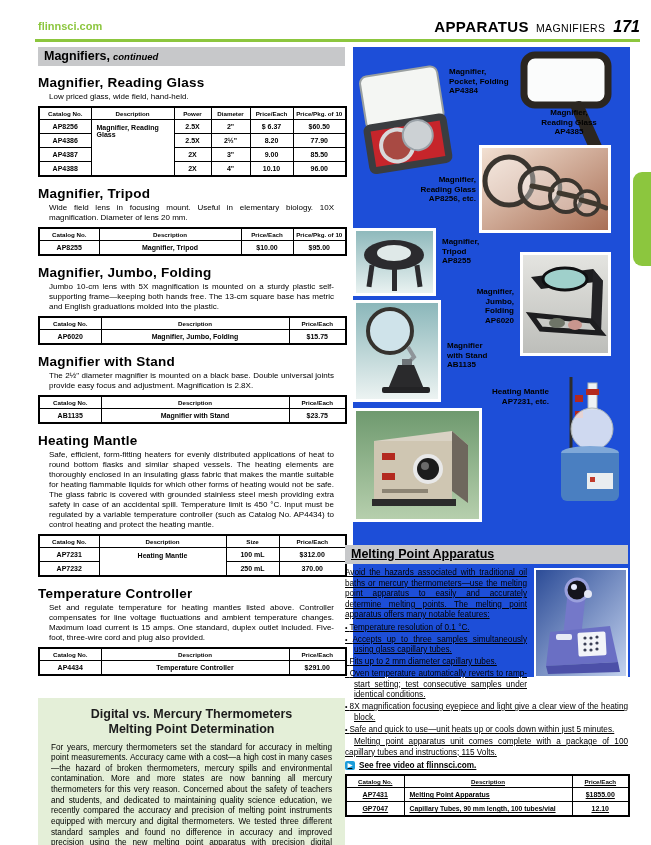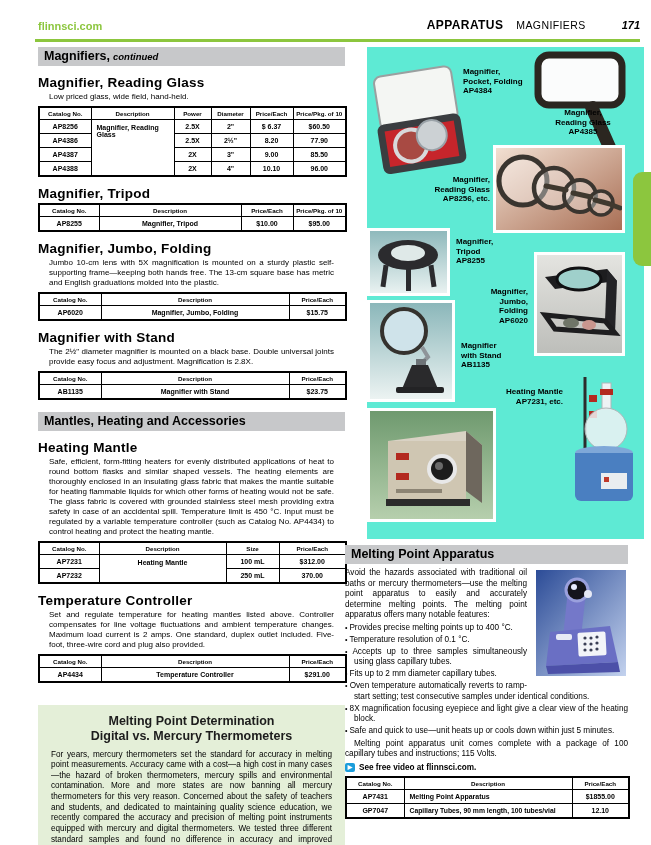--- a/index.html
+++ b/index.html
@@ -3,23 +3,23 @@
 <meta charset="utf-8">
 <style>
   html,body{margin:0;padding:0;background:#fff;}
   .page{position:relative;width:651px;height:845px;background:#fff;overflow:hidden;
         font-family:"Liberation Sans",sans-serif;color:#000;}
 
   
   .hdr{position:absolute;left:38px;top:16px;right:11px;height:20px;}
   .site{position:absolute;left:0;top:4px;font-size:11px;font-weight:bold;color:#8CC63E;}
   .hdr-right{position:absolute;right:0;top:2px;display:flex;align-items:baseline;}
-  .hdr-section{font-weight:bold;font-size:12px;letter-spacing:.4px;margin-left:8px;}
-  .hdr-sub{font-size:10.5px;letter-spacing:.4px;margin-left:13px;}
-  .hdr-page{font-size:11px;font-weight:bold;font-style:italic;margin-left:36px;}
+  .hdr-section{font-weight:bold;font-size:15px;letter-spacing:.4px;margin-left:8px;}
+  .hdr-sub{font-size:10.5px;letter-spacing:.4px;margin-left:7px;}
+  .hdr-page{font-size:16px;font-weight:bold;font-style:italic;margin-left:8px;}
   .green-rule{position:absolute;left:35px;top:39px;width:605px;height:2.5px;background:#8CC63E;}
 
   
   .section-bar{background:#c7c8ca;height:19px;line-height:19px;padding-left:6px;
                font-weight:bold;font-size:12.5px;white-space:nowrap;overflow:hidden;}
   .bar-suffix{font-size:9.5px;font-style:italic;margin-left:3px;}
 
   
   .col-left{position:absolute;left:38px;top:47px;width:307px;}
   .prod-title{font-size:13.5px;font-weight:bold;letter-spacing:.25px;margin:9px 0 2px;}
@@ -31,34 +31,34 @@
                   font-size:7px;padding:3px 2px;overflow:hidden;}
   .cat th{font-size:6.2px;padding:2px 0;white-space:nowrap;}
   .cat td.l{text-align:left;padding-left:5px;}
   .cat td.top{vertical-align:top;padding-top:4px;}
 
   .green-box{background:#e4efd8;margin-top:22px;padding:9px 13px 11px;}
   .gb-title{text-align:center;font-weight:bold;font-size:12.5px;line-height:1.18;color:#1c1c1c;}
   .gb-body{font-size:8.2px;line-height:1.3;text-align:justify;margin-top:6px;}
 
   
-  .gallery{position:absolute;left:367px;top:47px;width:277px;height:492px;background:#5eead4;}
+  .gallery{position:absolute;left:353px;top:47px;width:277px;height:630px;background:#1d4ed8;}
   .gallery .art,.gallery .photo{position:absolute;}
   .gallery .photo{background:#fff;padding:3px;box-sizing:border-box;}
   .gallery svg{display:block;width:100%;height:100%;}
   .caption{position:absolute;font-size:8px;font-weight:bold;line-height:1.2;}
   .caption span{display:block;}
   .caption.r{text-align:right;}
   .caption.c{text-align:center;}
 
   .page-tab{position:absolute;left:633px;top:172px;width:18px;height:94px;
             background:#8CC63E;border-radius:9px 0 0 9px;}
 
   
-  .mp{position:absolute;left:345px;top:545px;width:283px;}
+  .mp{position:absolute;left:345px;top:545px;width:283px;text-decoration:underline;}
   .mp-body{margin-top:4px;font-size:8.2px;}
   .mp-photo{float:right;width:94px;height:110px;background:#fff;padding:2px;
             box-sizing:border-box;margin:0 0 4px 7px;}
   .mp-photo svg{display:block;width:100%;height:100%;}
   .mp-intro{text-align:justify;line-height:1.28;margin:1px 0 2px;}
   ul.features{list-style:none;margin:2px 0;padding:0;}
   .features li{padding-left:9px;text-indent:-9px;line-height:1.28;margin:1.5px 0;text-align:justify;}
   .features li::before{content:"•  ";font-size:7px;}
   .mp-closing{text-indent:9px;line-height:1.28;margin:2px 0;text-align:justify;}
   .video-line{margin:3px 0 4px;font-weight:bold;display:flex;align-items:center;}
@@ -132,20 +132,21 @@
         <td>AP4388</td>
         <td>2X</td>
         <td>4"</td>
         <td>10.10</td>
         <td>96.00</td>
       </tr>
     </tbody>
       </table>
 
     <div class="prod-title">Magnifier, Tripod</div>
+    <p class="prod-desc">Wide field lens in focusing mount. Useful in elementary biology. 10X magnification. Diameter of lens 20 mm.</p>
     <table class="cat">
       <colgroup>
           <col style="width:60px">
           <col style="width:142px">
           <col style="width:52px">
           <col style="width:53px">
         </colgroup>
       <tbody>
           <tr>
         <th>Catalog No.</th>
@@ -199,23 +200,20 @@
         <th>Price/Each</th>
       </tr>
       <tr>
         <td>AB1135</td>
         <td>Magnifier with Stand</td>
         <td>$23.75</td>
       </tr>
     </tbody>
       </table>
 
-    <div class="section-bar" style="margin-top:12px;">
-      <span>Mantles, Heating and Accessories</span>
-    </div>
 
     <div class="prod-title">Heating Mantle</div>
     <p class="prod-desc">Safe, efficient, form-fitting heaters for evenly distributed applications of heat to round bottom flasks and similar shaped vessels. The heating elements are thoroughly enclosed in an insulating glass fabric that makes the mantle suitable for heating flammable liquids for which other forms of heating would not be safe. The glass fabric is covered with grounded stainless steel mesh providing extra safety in case of an accidental spill. Temperature limit is 450 °C. Input must be regulated by a variable temperature controller (such as Catalog No. AP4434) to control heating and protect the heating mantle.</p>
     <table class="cat">
       <colgroup>
           <col style="width:60px">
           <col style="width:127px">
           <col style="width:53px">
           <col style="width:67px">
         </colgroup>
@@ -234,21 +232,21 @@
       </tr>
       <tr>
         <td>AP7232</td>
         <td>250 mL</td>
         <td>370.00</td>
       </tr>
     </tbody>
       </table>
 
     <div class="prod-title">Temperature Controller</div>
-    <p class="prod-desc">Set and regulate temperature for heating mantles listed above. Controller compensates for line voltage fluctuations and ambient temperature changes. Maximum load current is 2 amps. One standard, duplex outlet included. Five-foot, three-wire cord and plug also provided.</p>
+    <p class="prod-desc">Set and regulate temperature for heating mantles listed above. Controller compensates for line voltage fluctuations and ambient temperature changes. Maximum load current is 15 amps. One standard, duplex outlet included. Five-foot, three-wire cord and plug also provided.</p>
     <table class="cat">
       <colgroup>
           <col style="width:62px">
           <col style="width:188px">
           <col style="width:57px">
         </colgroup>
       <tbody>
           <tr>
         <th>Catalog No.</th>
         <th>Description</th>
@@ -256,22 +254,22 @@
       </tr>
       <tr>
         <td>AP4434</td>
         <td>Temperature Controller</td>
         <td>$291.00</td>
       </tr>
     </tbody>
       </table>
 
     <div class="green-box">
+      <div class="gb-title">Digital vs. Mercury Thermometers</div>
       <div class="gb-title">Melting Point Determination</div>
-      <div class="gb-title">Digital vs. Mercury Thermometers</div>
       <div class="gb-body">For years, mercury thermometers set the standard for accuracy in melting point measurements. Accuracy came with a cost—a high cost in many cases—the hazard of broken thermometers, mercury spills and environmental contamination. More and more states are now banning all mercury thermometers for this very reason. Concerned about the safety of teachers and students, and dedicated to maintaining quality science education, we recently compared the accuracy and precision of melting point instruments equipped with mercury and digital thermometers. We tested three different standard samples and found no difference in accuracy and improved precision using the new melting point apparatus with precision digital thermometer.</div>
     </div>
   </div>
 
   <div class="gallery">
 
     <div class="art" style="left:0;top:18px;width:104px;height:120px;">
       <svg viewBox="0 0 104 120">
         <g transform="rotate(-9 52 60)">
           <rect x="14" y="6" width="78" height="54" rx="7" fill="#f4f6f3" stroke="#9aa0a0" stroke-width="2"></rect>
@@ -479,21 +477,20 @@
               <circle cx="61" cy="73" r="1.6"></circle>
             <circle cx="49" cy="80" r="1.6"></circle>
               <circle cx="55" cy="80" r="1.6"></circle>
               <circle cx="61" cy="79" r="1.6"></circle>
           </g>
           <rect x="20" y="64" width="16" height="6" rx="2" fill="#e6e9f5"></rect>
         </svg>
       </div>
       <p class="mp-intro">Avoid the hazards associated with traditional oil baths or mercury thermometers—use the melting point apparatus to easily and accurately determine melting points. The melting point apparatus offers many notable features:</p>
       <ul class="features">
-        <li>Provides precise melting points up to 400 °C.</li>
         <li>Temperature resolution of 0.1 °C.</li>
         <li>Accepts up to three samples simultaneously using glass capillary tubes.</li>
         <li>Fits up to 2 mm diameter capillary tubes.</li>
         <li>Oven temperature automatically reverts to ramp-start setting; test consecutive samples under identical conditions.</li>
         <li>8X magnification focusing eyepiece and light give a clear view of the heating block.</li>
         <li>Safe and quick to use—unit heats up or cools down within just 5 minutes.</li>
       </ul>
       <p class="mp-closing">Melting point apparatus unit comes complete with a package of 100 capillary tubes and instructions; 115 Volts.</p>
       <div class="video-line">
         <span class="play-icon">▶</span>

